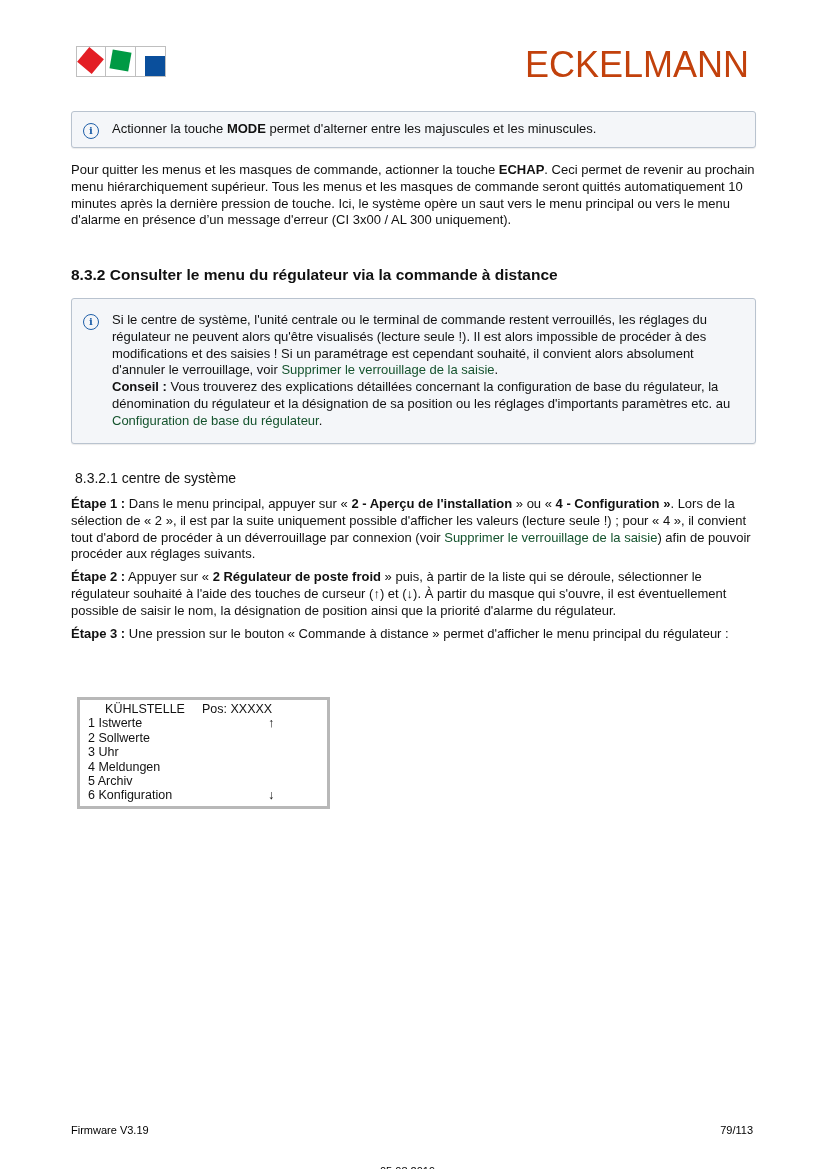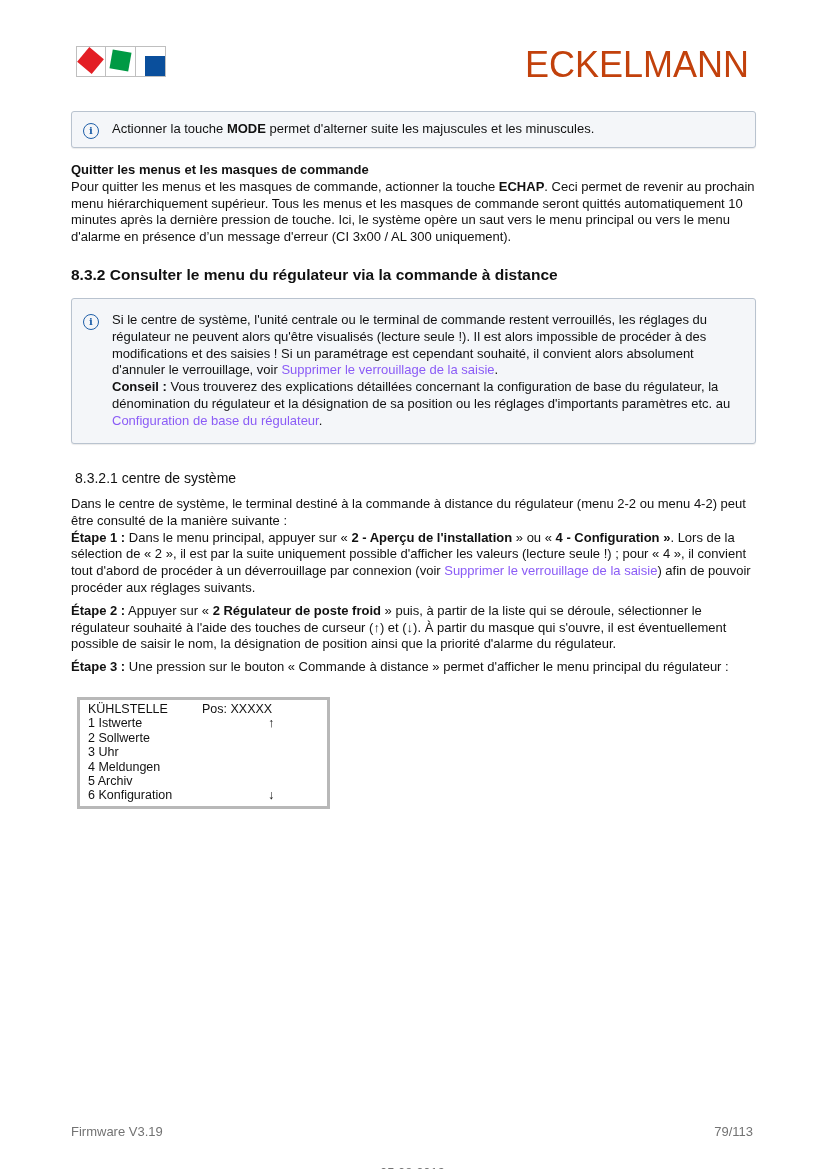--- a/index.html
+++ b/index.html
@@ -7,76 +7,74 @@
   .logo { position: absolute; left: 76px; top: 46px; width: 90px; height: 31px; display: flex; border: 1px solid #bfbfbf; box-sizing: border-box; }
   .logo .cell { width: 30px; height: 29px; border-right: 1px solid #bfbfbf; box-sizing: border-box; position: relative; overflow: hidden; }
   .logo .cell:last-child { border-right: none; }
   .sq-red { position: absolute; left: 4px; top: 4px; width: 19px; height: 19px; background: #e31e24; transform: rotate(40deg); }
   .sq-green { position: absolute; left: 5px; top: 4px; width: 19px; height: 19px; background: #009a44; transform: rotate(10deg); }
   .sq-blue { position: absolute; left: 9px; top: 9px; width: 20px; height: 20px; background: #0a4f9c; }
   .brand { position: absolute; right: 78px; top: 44px; font-size: 36px; color: #c2410c; letter-spacing: 0px; font-weight: 300; }
   .content { position: absolute; left: 71px; width: 685px; }
   .info-box { border: 1px solid #b9c3cf; border-radius: 3px; background: #f4f6f9; padding: 9px 12px 9px 40px; position: relative; line-height: 16.8px; box-shadow: 0 1px 1px rgba(0,0,0,0.08); }
   .info-icon { position: absolute; left: 11px; width: 14px; height: 14px; border: 1.5px solid #1f5fa8; border-radius: 50%; color: #1f5fa8; font-size: 10px; font-weight: bold; text-align: center; line-height: 14px; font-family: "DejaVu Serif", serif; }
-  a.link { color: #8b5cf6; text-decoration: none; }
+  a.link { color: #14532d; text-decoration: none; }
   p { margin: 0; line-height: 16.8px; }
   h3 { margin: 0; font-size: 15.5px; font-weight: bold; }
   h4 { margin: 4px; font-size: 14px; font-weight: normal; }
   .terminal { position: absolute; left: 77px; top: 697px; width: 253px; height: 112px; border: 3px solid #b8b8b8; box-sizing: border-box; padding: 2px 8px; font-size: 12.5px; line-height: 14.4px; }
   .terminal .row { display: flex; }
-  .terminal .left { width: 114px; }
+  .terminal .left { width: 114px; text-align: center; }
   .terminal .arrow { position: absolute; left: 180px; }
-  .footer { position: absolute; top: 1124px; font-size: 13px; color: #737373; }
+  .footer { position: absolute; top: 1124px; font-size: 11px; color: #000000; }
 </style>
 </head>
 <body>
 
 <div class="logo">
   <div class="cell">
       <div class="sq-red"></div>
     </div>
   <div class="cell">
       <div class="sq-green"></div>
     </div>
   <div class="cell">
       <div class="sq-blue"></div>
     </div>
 </div>
 <div class="brand">ECKELMANN</div>
 
 <div class="content" style="top:111px;">
   <div class="info-box">
     <span class="info-icon" style="top:11px;">i</span>
-    <p><span>Actionner la touche </span><b>MODE</b><span> permet d'alterner suite les majuscules et les minuscules.</span></p>
+    <p><span>Actionner la touche </span><b>MODE</b><span> permet d'alterner entre les majuscules et les minuscules.</span></p>
   </div>
 </div>
 
 <div class="content" style="top:162px;">
-  <p><b>Quitter les menus et les masques de commande</b></p>
   <p><span>Pour quitter les menus et les masques de commande, actionner la touche </span><b>ECHAP</b><span>. Ceci permet de revenir au prochain menu hiérarchiquement supérieur. Tous les menus et les masques de commande seront quittés automatiquement 10 minutes après la dernière pression de touche. Ici, le système opère un saut vers le menu principal ou vers le menu d'alarme en présence d’un message d'erreur (CI 3x00 / AL 300 uniquement).</span></p>
 </div>
 
 <div class="content" style="top:266px;">
   <h3>8.3.2  Consulter le menu du régulateur via la commande à distance</h3>
 </div>
 
 <div class="content" style="top:298px;">
   <div class="info-box" style="padding-top:13px;padding-bottom:13px;">
     <span class="info-icon" style="top:15px;">i</span>
     <p><span>Si le centre de système, l'unité centrale ou le terminal de commande restent verrouillés, les réglages du régulateur ne peuvent alors qu'être visualisés (lecture seule !). Il est alors impossible de procéder à des modifications et des saisies ! Si un paramétrage est cependant souhaité, il convient alors absolument d'annuler le verrouillage, voir </span><a class="link" href="#">Supprimer le verrouillage de la saisie</a><span>.</span></p>
     <p><b>Conseil :</b><span> Vous trouverez des explications détaillées concernant la configuration de base du régulateur, la dénomination du régulateur et la désignation de sa position ou les réglages d'importants paramètres etc. au </span><a class="link" href="#">Configuration de base du régulateur</a><span>.</span></p>
   </div>
 </div>
 
 <div class="content" style="top:466px;">
   <h4>8.3.2.1  centre de système</h4>
 </div>
 
 <div class="content" style="top:496px;">
-  <p>Dans le centre de système, le terminal destiné à la commande à distance du régulateur (menu 2-2 ou menu 4-2) peut être consulté de la manière suivante :</p>
   <p><b>Étape 1 :</b><span> Dans le menu principal, appuyer sur « </span><b>2 - Aperçu de l'installation</b><span> » ou « </span><b>4 - Configuration »</b><span>. Lors de la sélection de « 2 », il est par la suite uniquement possible d'afficher les valeurs (lecture seule !) ; pour « 4 », il convient tout d'abord de procéder à un déverrouillage par connexion (voir </span><a class="link" href="#">Supprimer le verrouillage de la saisie</a><span>) afin de pouvoir procéder aux réglages suivants.</span></p>
   <p style="margin-top:6px;"><b>Étape 2 :</b><span> Appuyer sur « </span><b>2 Régulateur de poste froid</b><span> » puis, à partir de la liste qui se déroule, sélectionner le régulateur souhaité à l'aide des touches de curseur (↑) et (↓). À partir du masque qui s'ouvre, il est éventuellement possible de saisir le nom, la désignation de position ainsi que la priorité d'alarme du régulateur.</span></p>
   <p style="margin-top:6px;"><b>Étape 3 :</b><span> Une pression sur le bouton « Commande à distance » permet d'afficher le menu principal du régulateur :</span></p>
 </div>
 
 <div class="terminal">
   <div class="row">
       <span class="left">KÜHLSTELLE</span>
       <span>Pos: XXXXX</span>
     </div>

